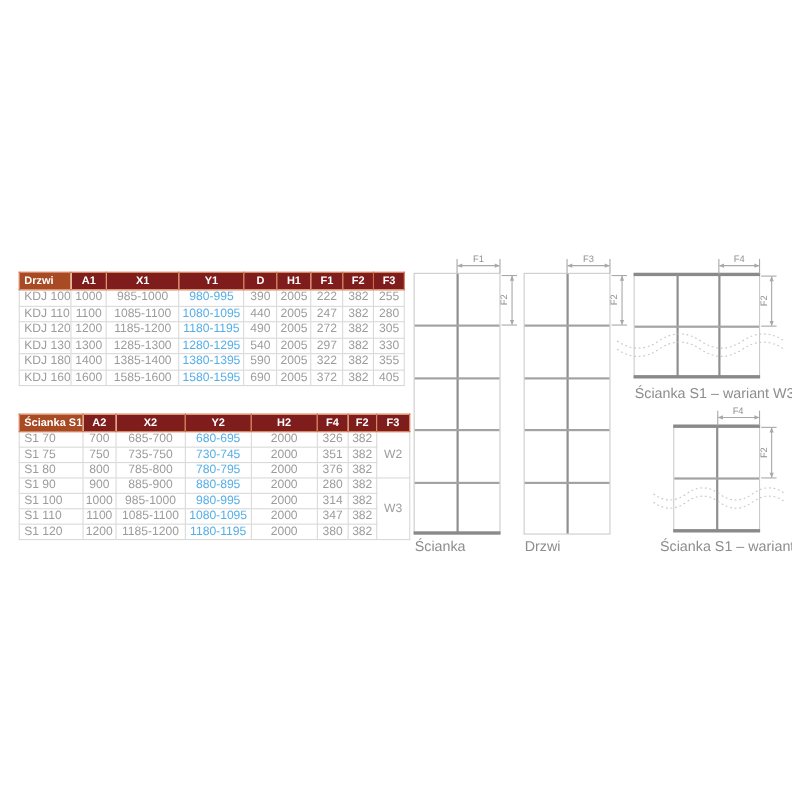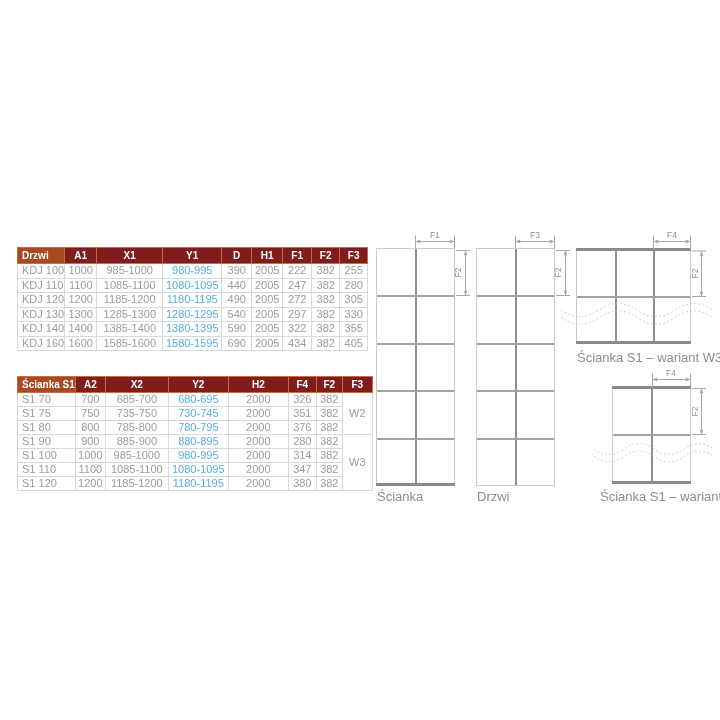--- a/index.html
+++ b/index.html
@@ -125,38 +125,38 @@
             <td class="">1300</td>
             <td class="">1285-1300</td>
             <td class="blue">1280-1295</td>
             <td class="">540</td>
             <td class="">2005</td>
             <td class="">297</td>
             <td class="">382</td>
             <td class="">330</td>
           </tr>
           <tr>
-            <td class="first">KDJ 140</td>
+            <td class="first">KDJ 180</td>
             <td class="">1400</td>
             <td class="">1385-1400</td>
             <td class="blue">1380-1395</td>
             <td class="">590</td>
             <td class="">2005</td>
             <td class="">322</td>
             <td class="">382</td>
             <td class="">355</td>
           </tr>
           <tr>
             <td class="first">KDJ 160</td>
             <td class="">1600</td>
             <td class="">1585-1600</td>
             <td class="blue">1580-1595</td>
             <td class="">690</td>
             <td class="">2005</td>
-            <td class="">434</td>
+            <td class="">372</td>
             <td class="">382</td>
             <td class="">405</td>
           </tr>
         </tbody>
       </table>
   </div>
 
   <div class="tbl-wrap" id="t2wrap">
     <table id="table2">
         <colgroup>

